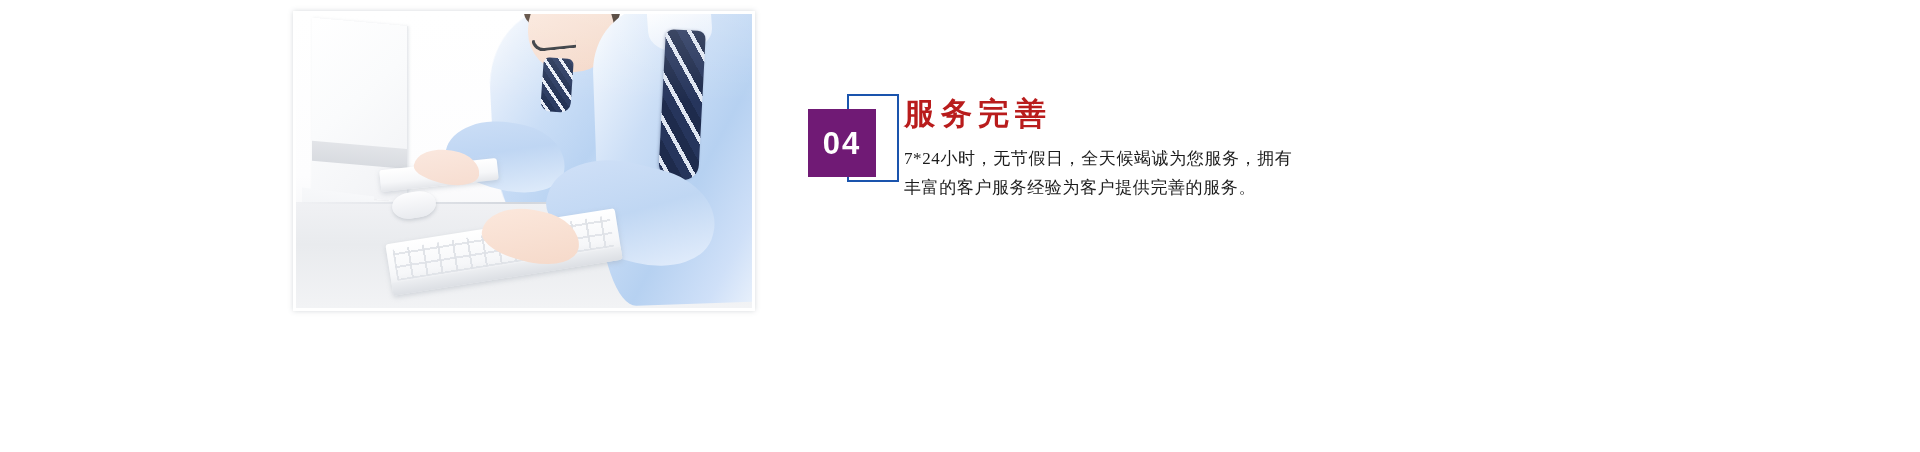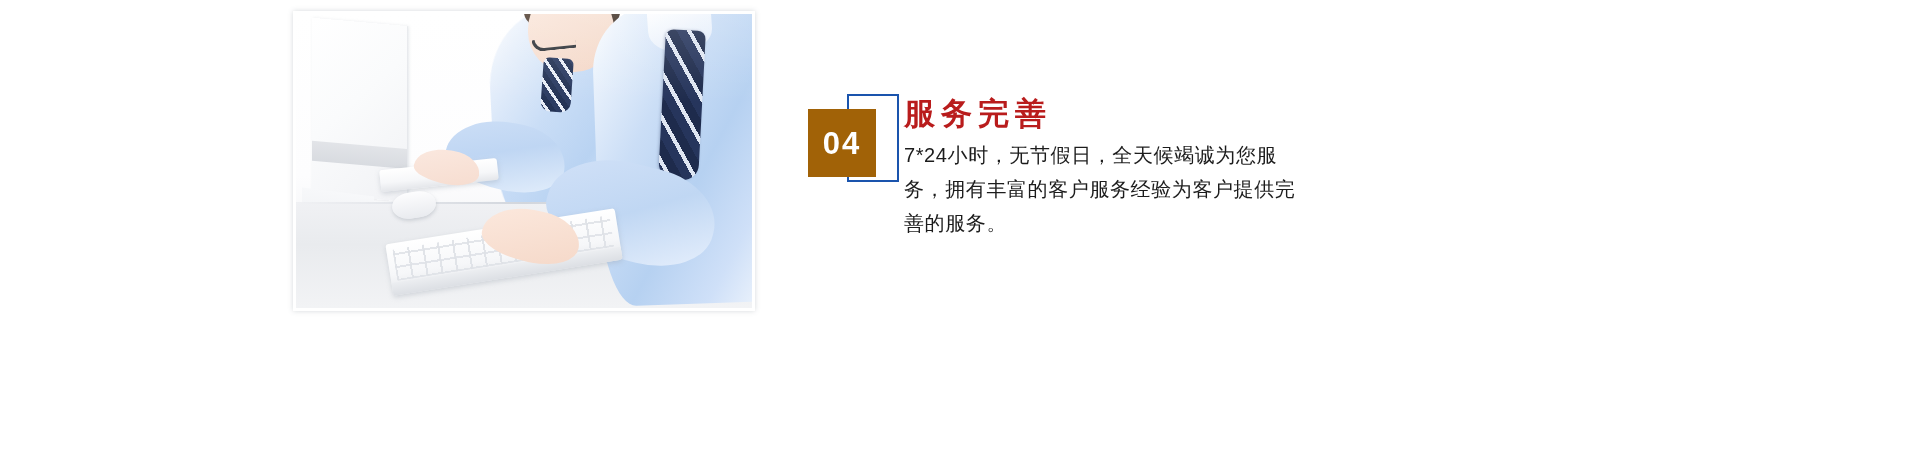--- a/index.html
+++ b/index.html
@@ -170,43 +170,44 @@
   .content { position:absolute; left:808px; top:94px; }
   .headrow { position:relative; display:flex; align-items:flex-start; }
 
   .badge-wrap { position:relative; width:92px; height:96px; flex:0 0 auto; }
   .badge-outline{
     position:absolute; left:39px; top:0; width:52px; height:88px;
     border:2px solid #1a54ad;
   }
   .badge-box{
     position:absolute; left:0; top:15px; width:68px; height:68px;
-    background:#a16207;
+    background:#701a75;
     display:flex; align-items:center; justify-content:center;
   }
   .badge-num{
     color:#ffffff; font-size:31px; font-weight:700;
     letter-spacing:2px; line-height:1;
     font-family:"Liberation Sans","DejaVu Sans",sans-serif;
   }
 
   .textcol { margin-left:4px; padding-top:2px; }
   .title{
     color:#b91c1c;
     font-size:31px; font-weight:700;
     letter-spacing:6px; line-height:1.15;
     white-space:nowrap;
   }
   .desc{
-    margin-top:6px;
+    margin-top:12px;
     color:#1c1c1c;
-    font-size:20px;
+    font-size:17px;
     line-height:1.72;
     letter-spacing:.6px;
     max-width:404px;
+    font-family:Liberation Serif, serif;
   }
 </style>
 </head>
 <body>
 
 <div class="stage">
 
   <div class="photo-frame">
     <div class="photo">
       <div class="monitor">

